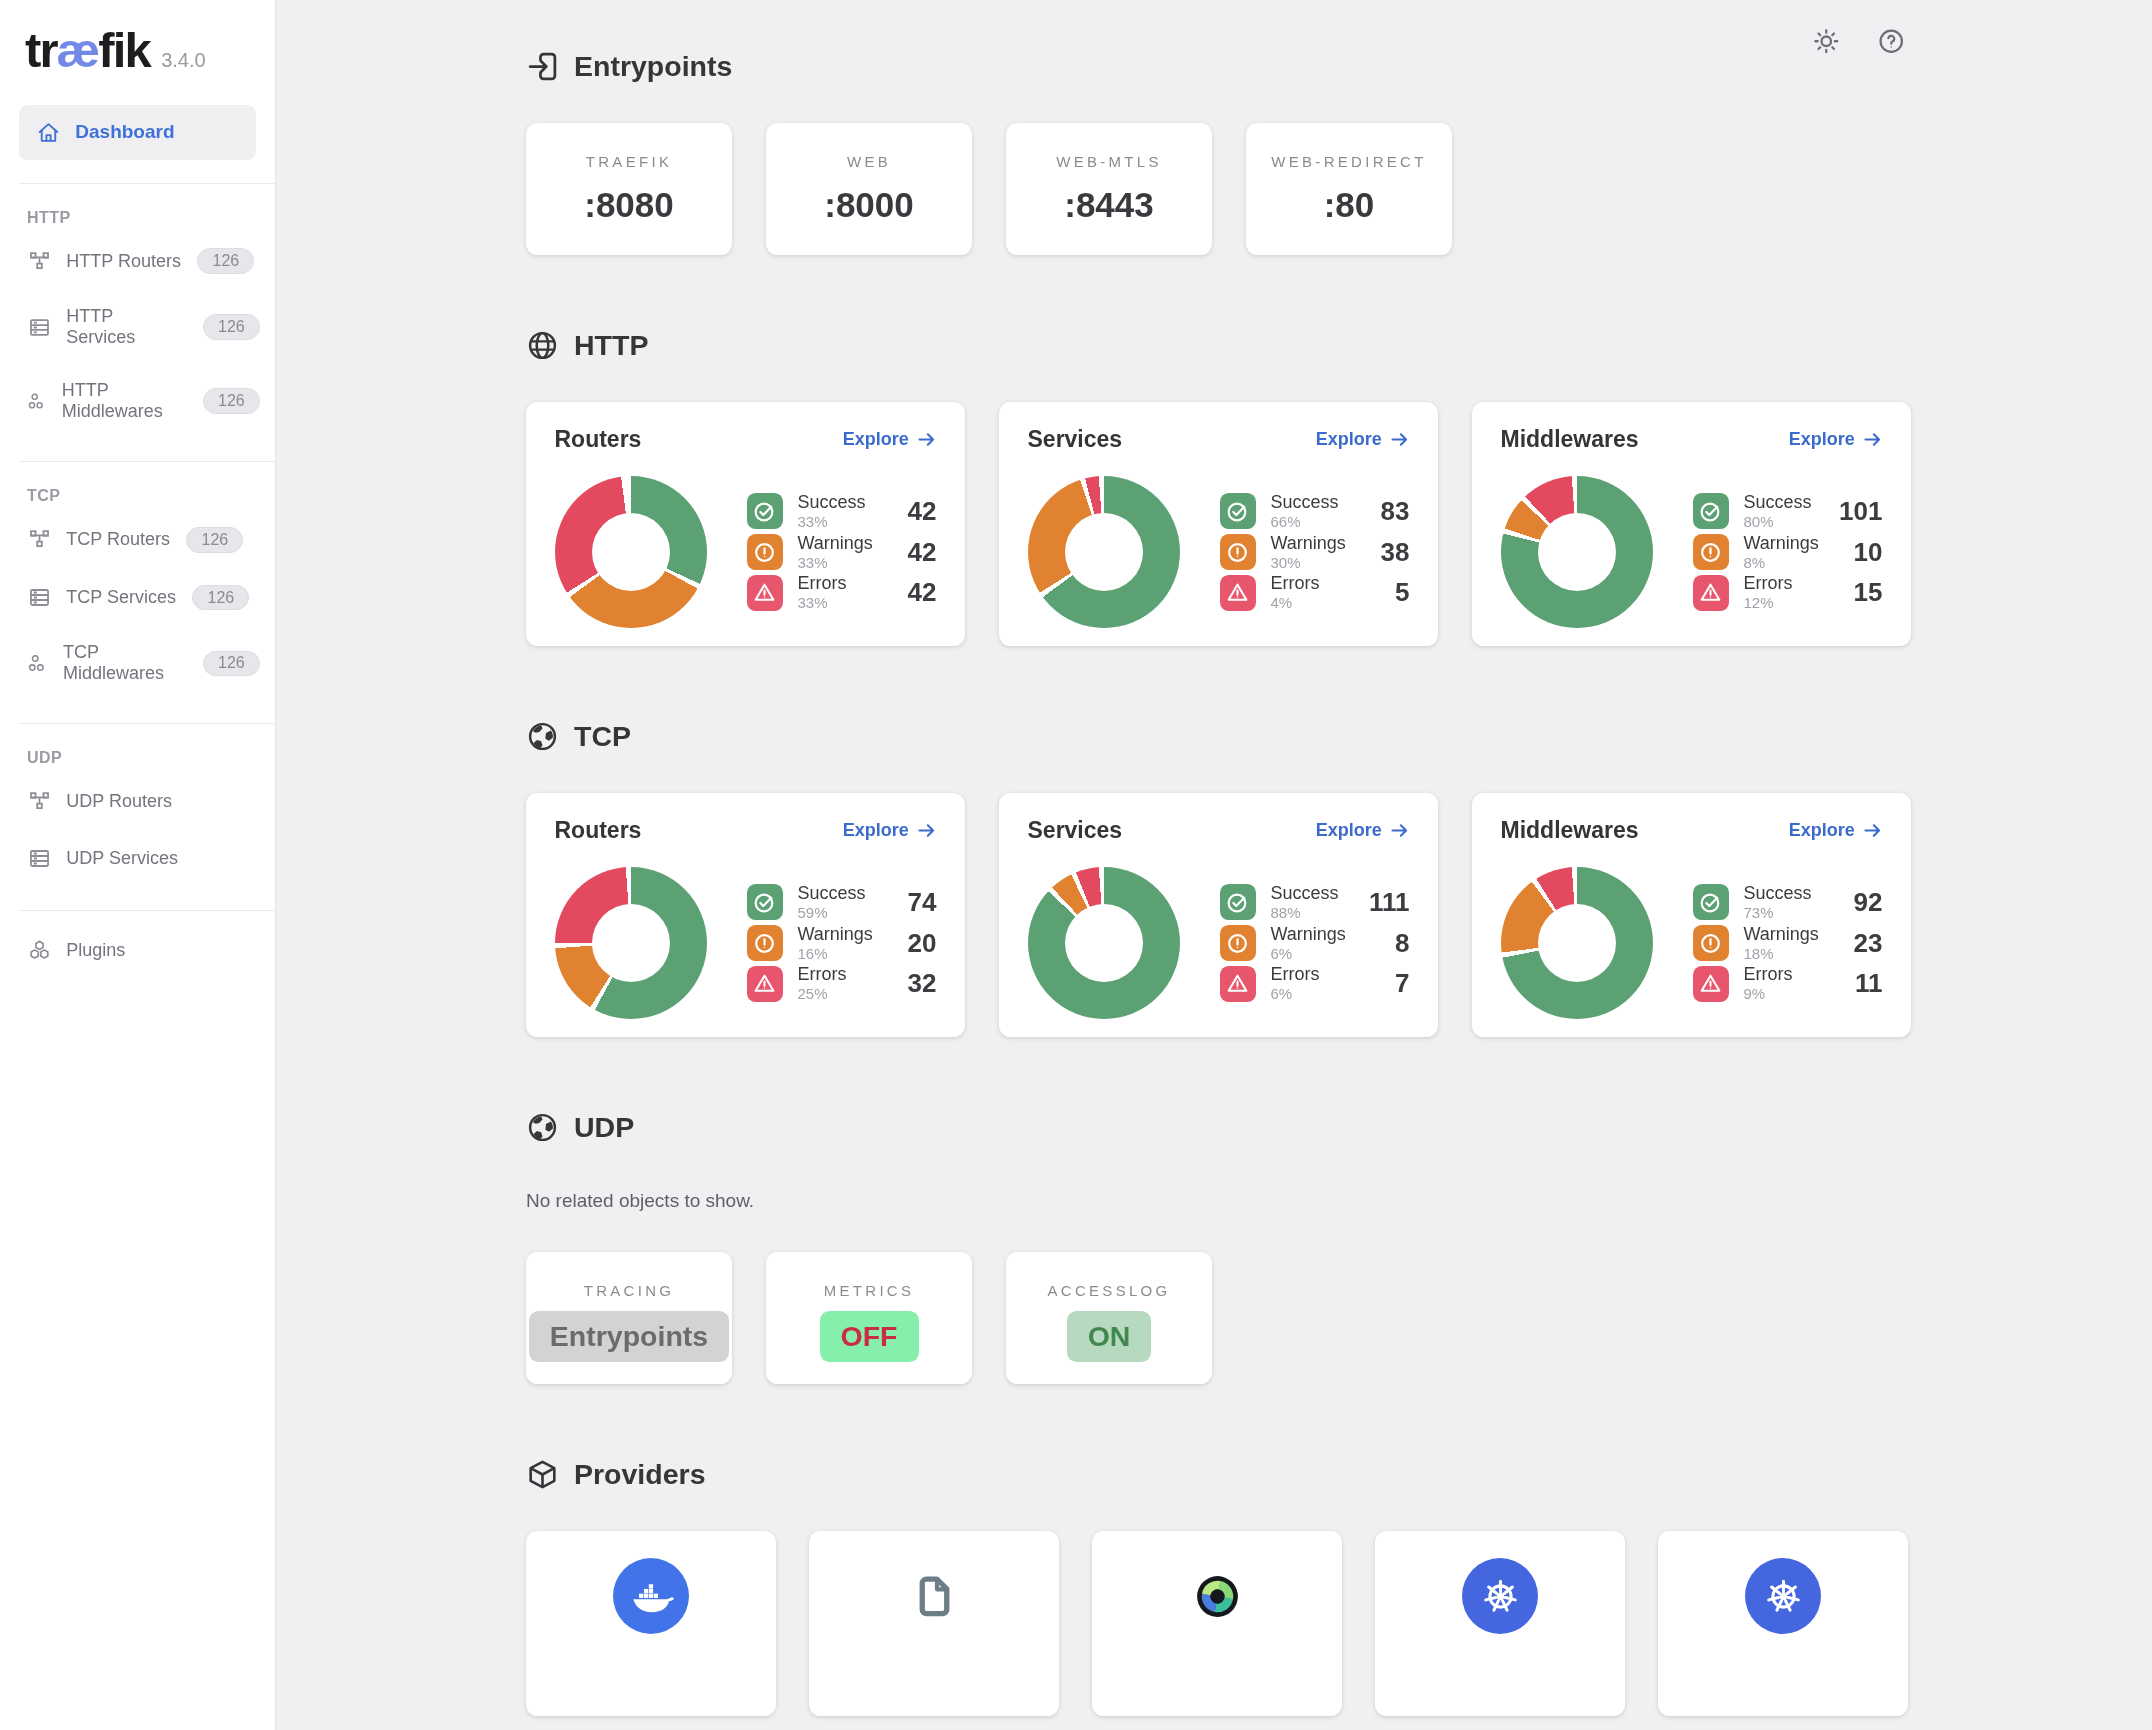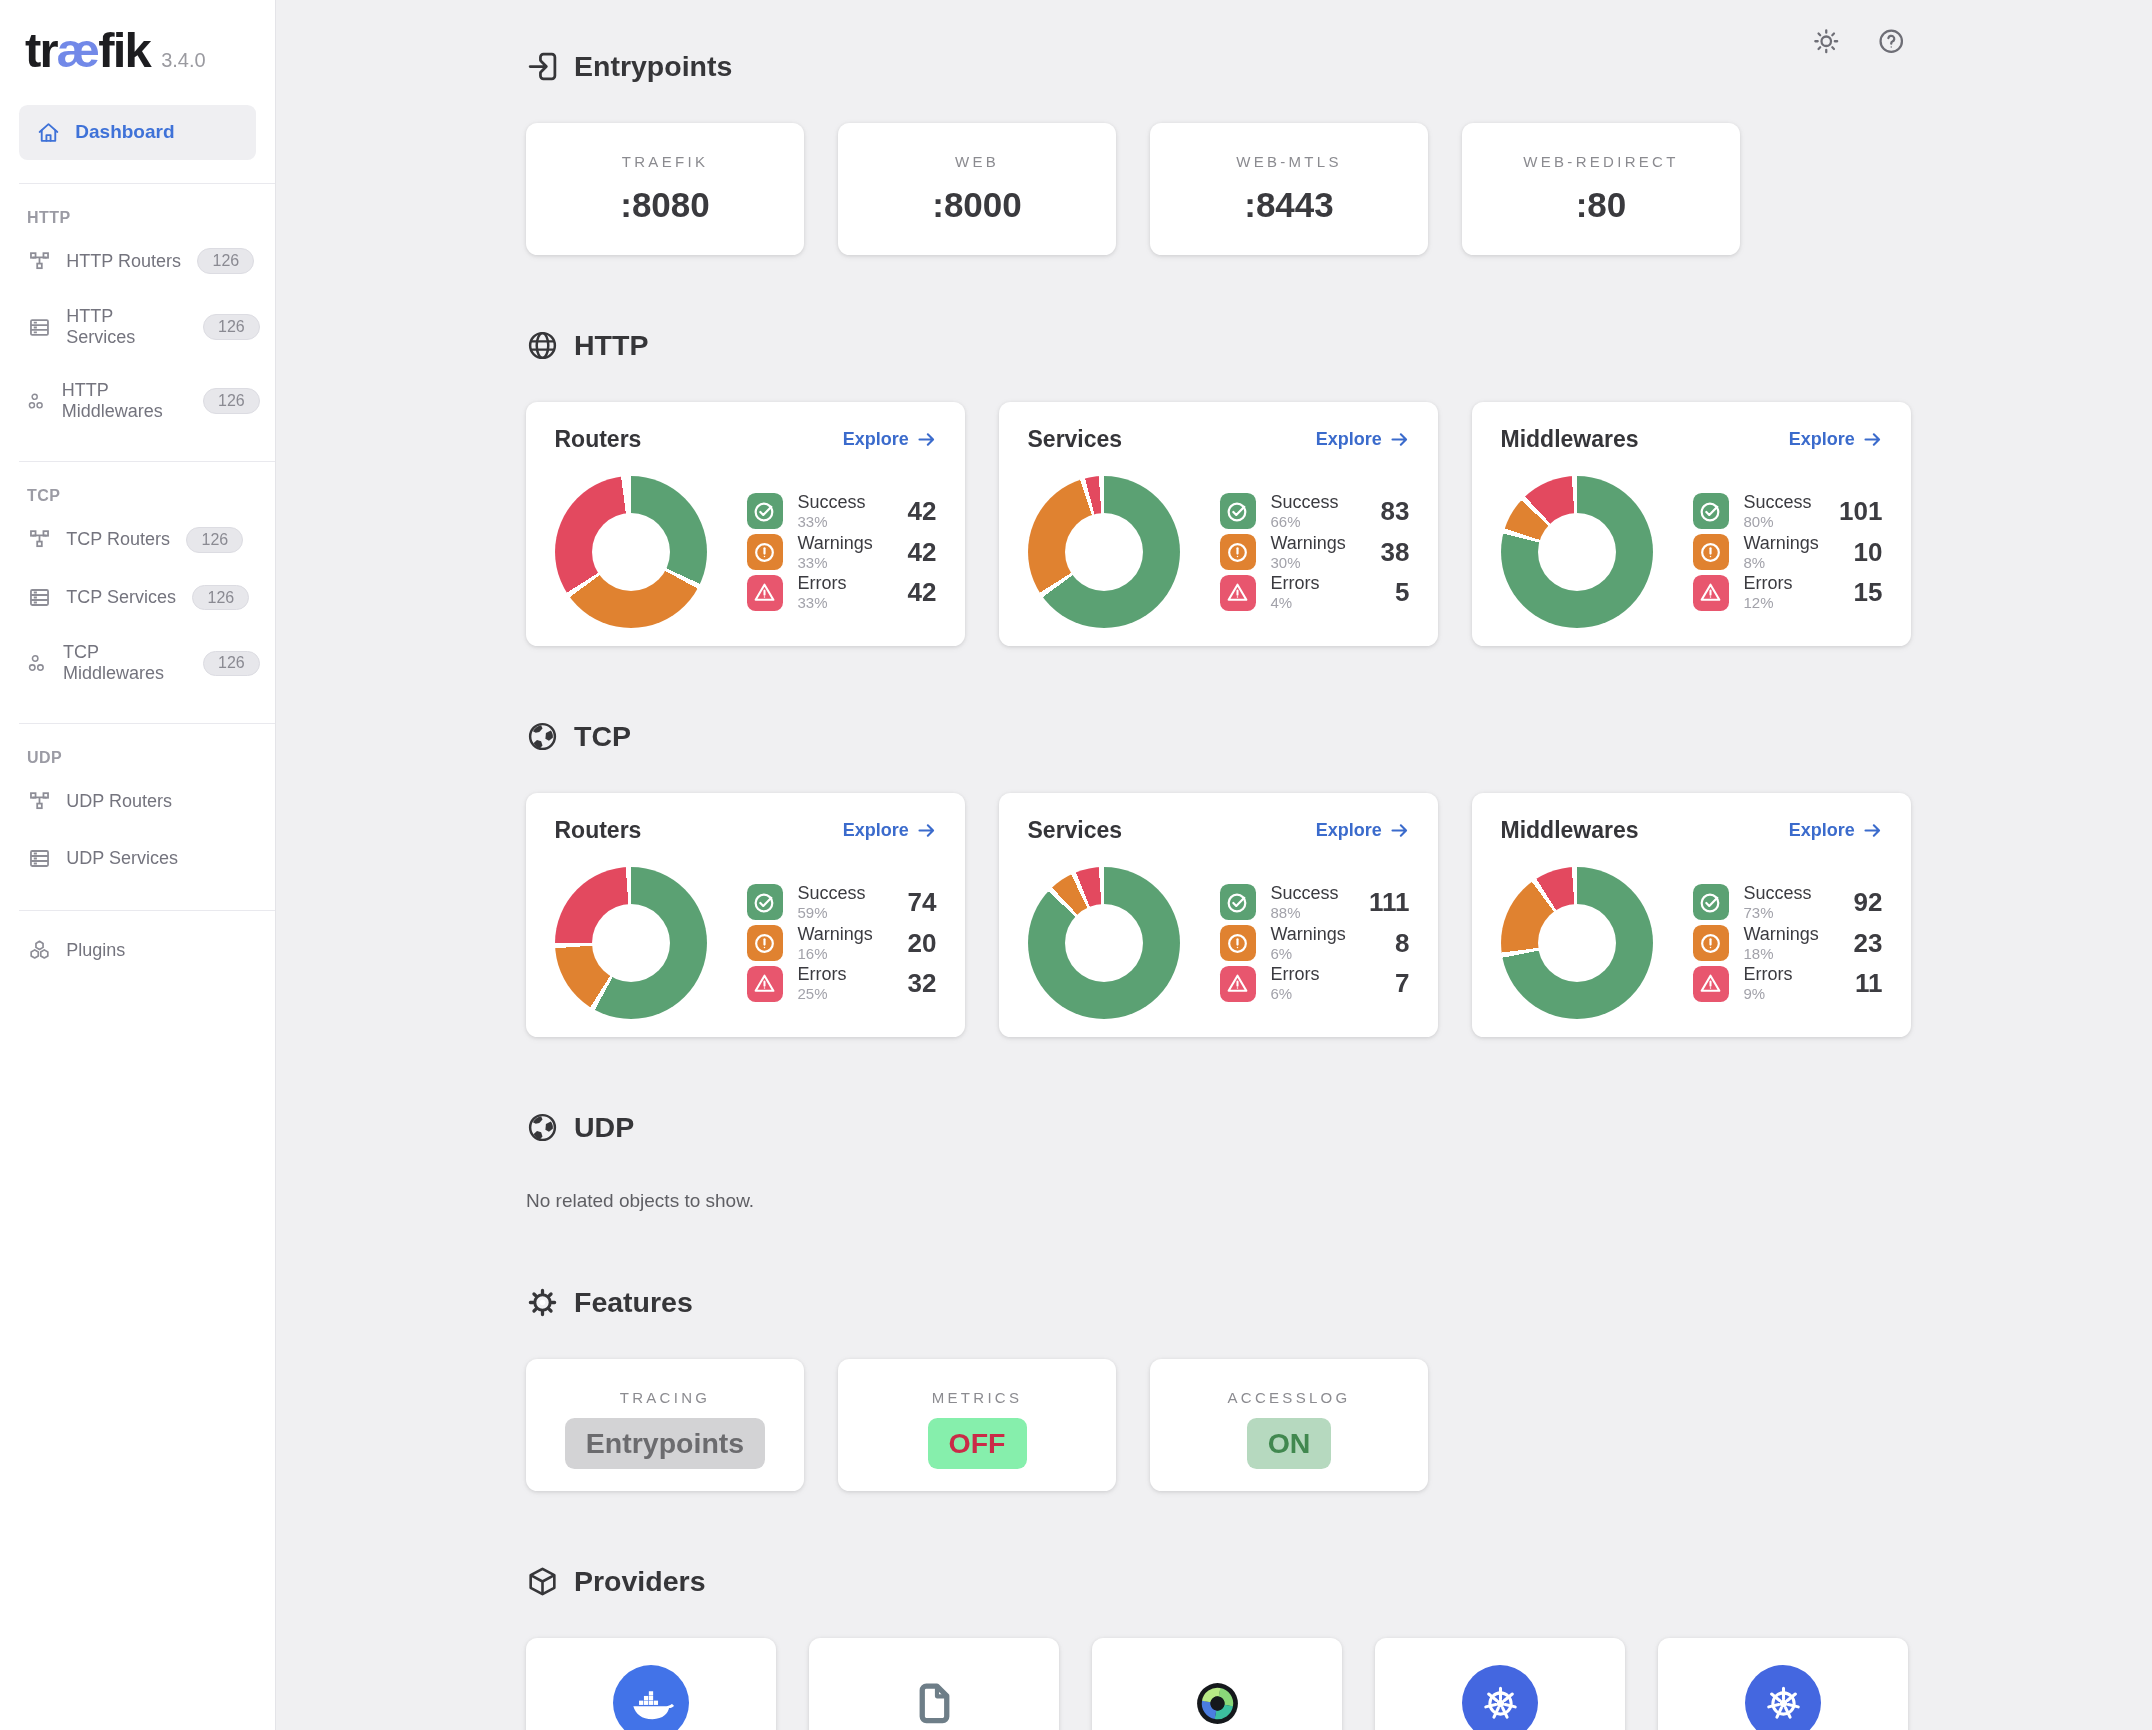--- a/index.html
+++ b/index.html
@@ -52,21 +52,21 @@
   .mt-first { padding-top:50px; }
   .sec-head.gap { margin-top:74px; }
 
   .row { display:flex; gap:34px; margin-top:40px; }
   .row.cards-row { gap:34px; }
 
   .card {
     background:#fff; border-radius:11.4px;
     box-shadow:0 1px 3.8px rgba(0,0,0,0.10), 0 1.9px 7.6px rgba(0,0,0,0.05);
   }
-  .small-card { width:278px; height:132px; text-align:center; padding-top:30px; }
+  .small-card { width:206px; height:132px; text-align:center; padding-top:30px; }
   .tag-label { font-size:15px; letter-spacing:3.3px; color:#8b8b90; font-weight:500; }
   .port { font-size:35px; font-weight:700; color:#3a3a3e; margin-top:15px; }
 
   .big-card { width:439px; height:244px; padding:24px 28.5px; }
   .card-head { display:flex; align-items:center; justify-content:space-between; }
   .card-title { font-size:23px; font-weight:700; color:#353539; }
   .explore { display:flex; align-items:center; gap:6.7px; color:#3b6bcc; font-size:18px; font-weight:700; cursor:pointer; text-decoration:none; }
   .explore .icn { width:21px; height:21px; }
   .card-body { display:flex; align-items:center; margin-top:23px; }
   .donut { position:relative; width:152px; height:152px; border-radius:50%; background:#ddd; flex-shrink:0; }
@@ -653,26 +653,20 @@
   </div>
 
   <div class="sec-head gap">
     <svg class="icn" viewBox="0 0 35 35" width="33" height="33">
         <use href="#i-world"></use>
       </svg>
     <span>UDP</span>
   </div>
   <div class="empty-text">No related objects to show.</div>
 
-  <div class="sec-head gap">
-    <svg class="icn" viewBox="0 0 35 35" width="33" height="33">
-        <use href="#i-gear"></use>
-      </svg>
-    <span>Features</span>
-  </div>
   <div class="row">
     <div class="card small-card">
       <div class="tag-label">TRACING</div>
       <span class="feat-badge neutral">Entrypoints</span>
     </div>
     <div class="card small-card">
       <div class="tag-label">METRICS</div>
       <span class="feat-badge off">OFF</span>
     </div>
     <div class="card small-card">

